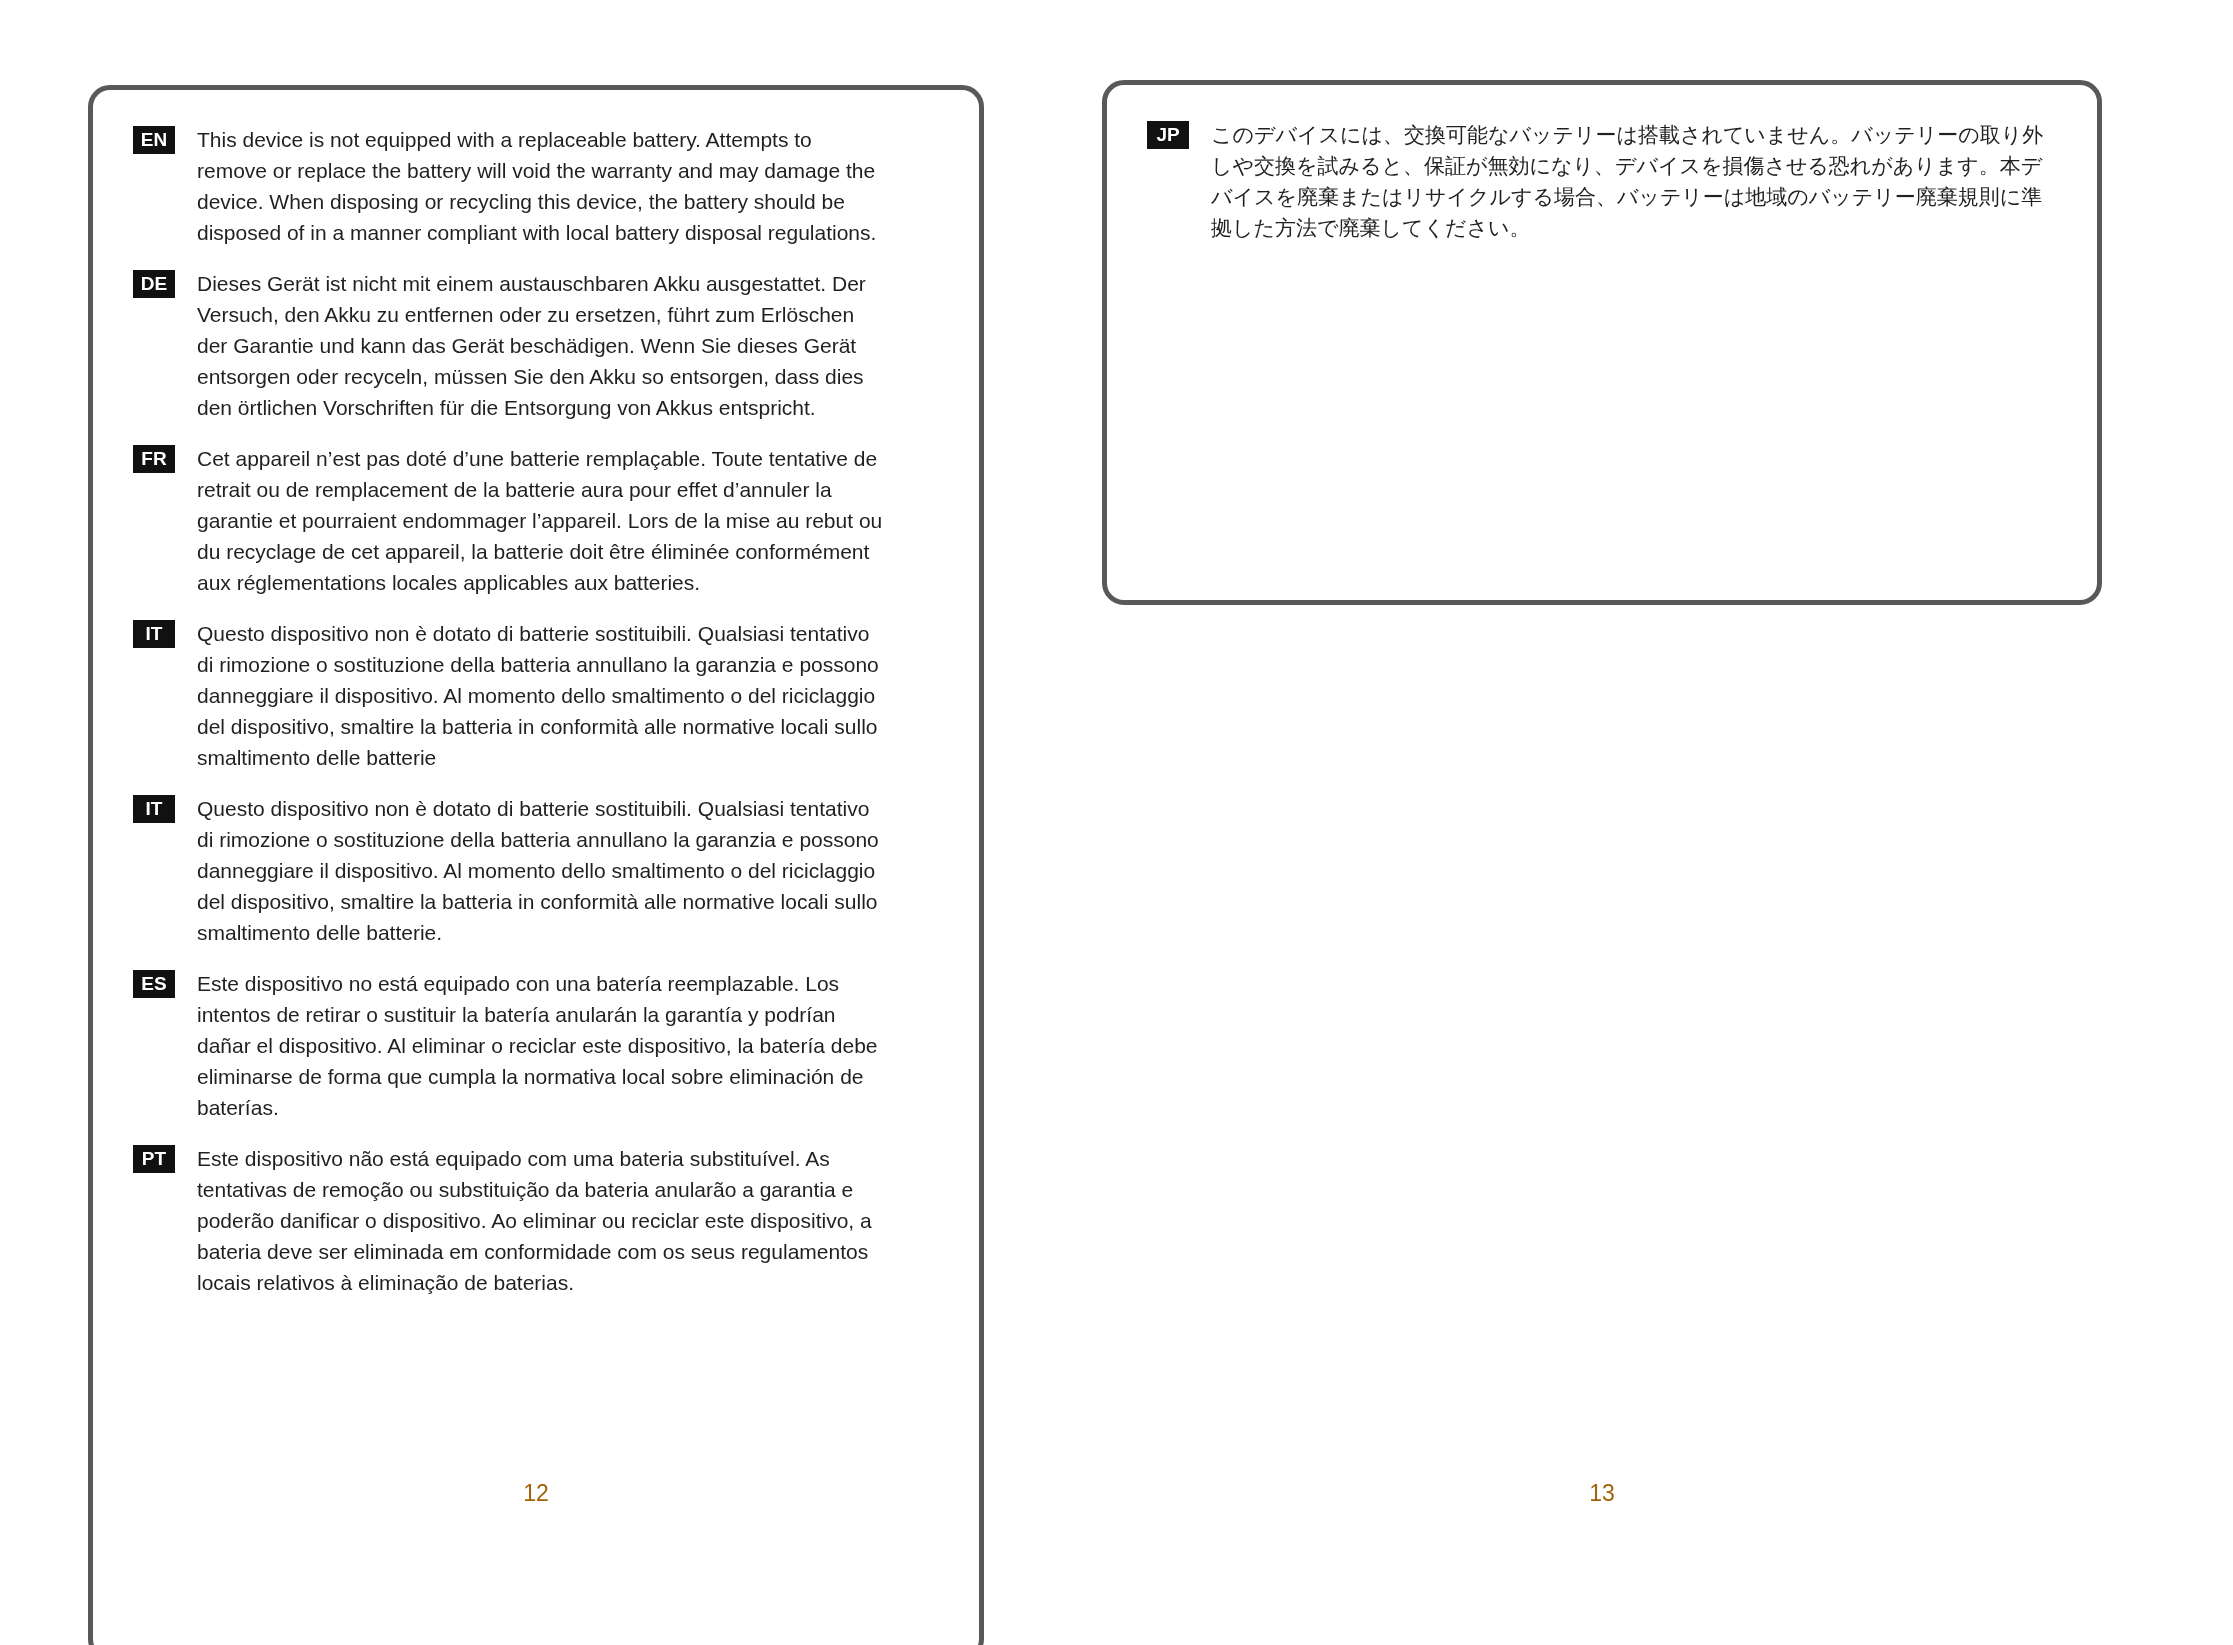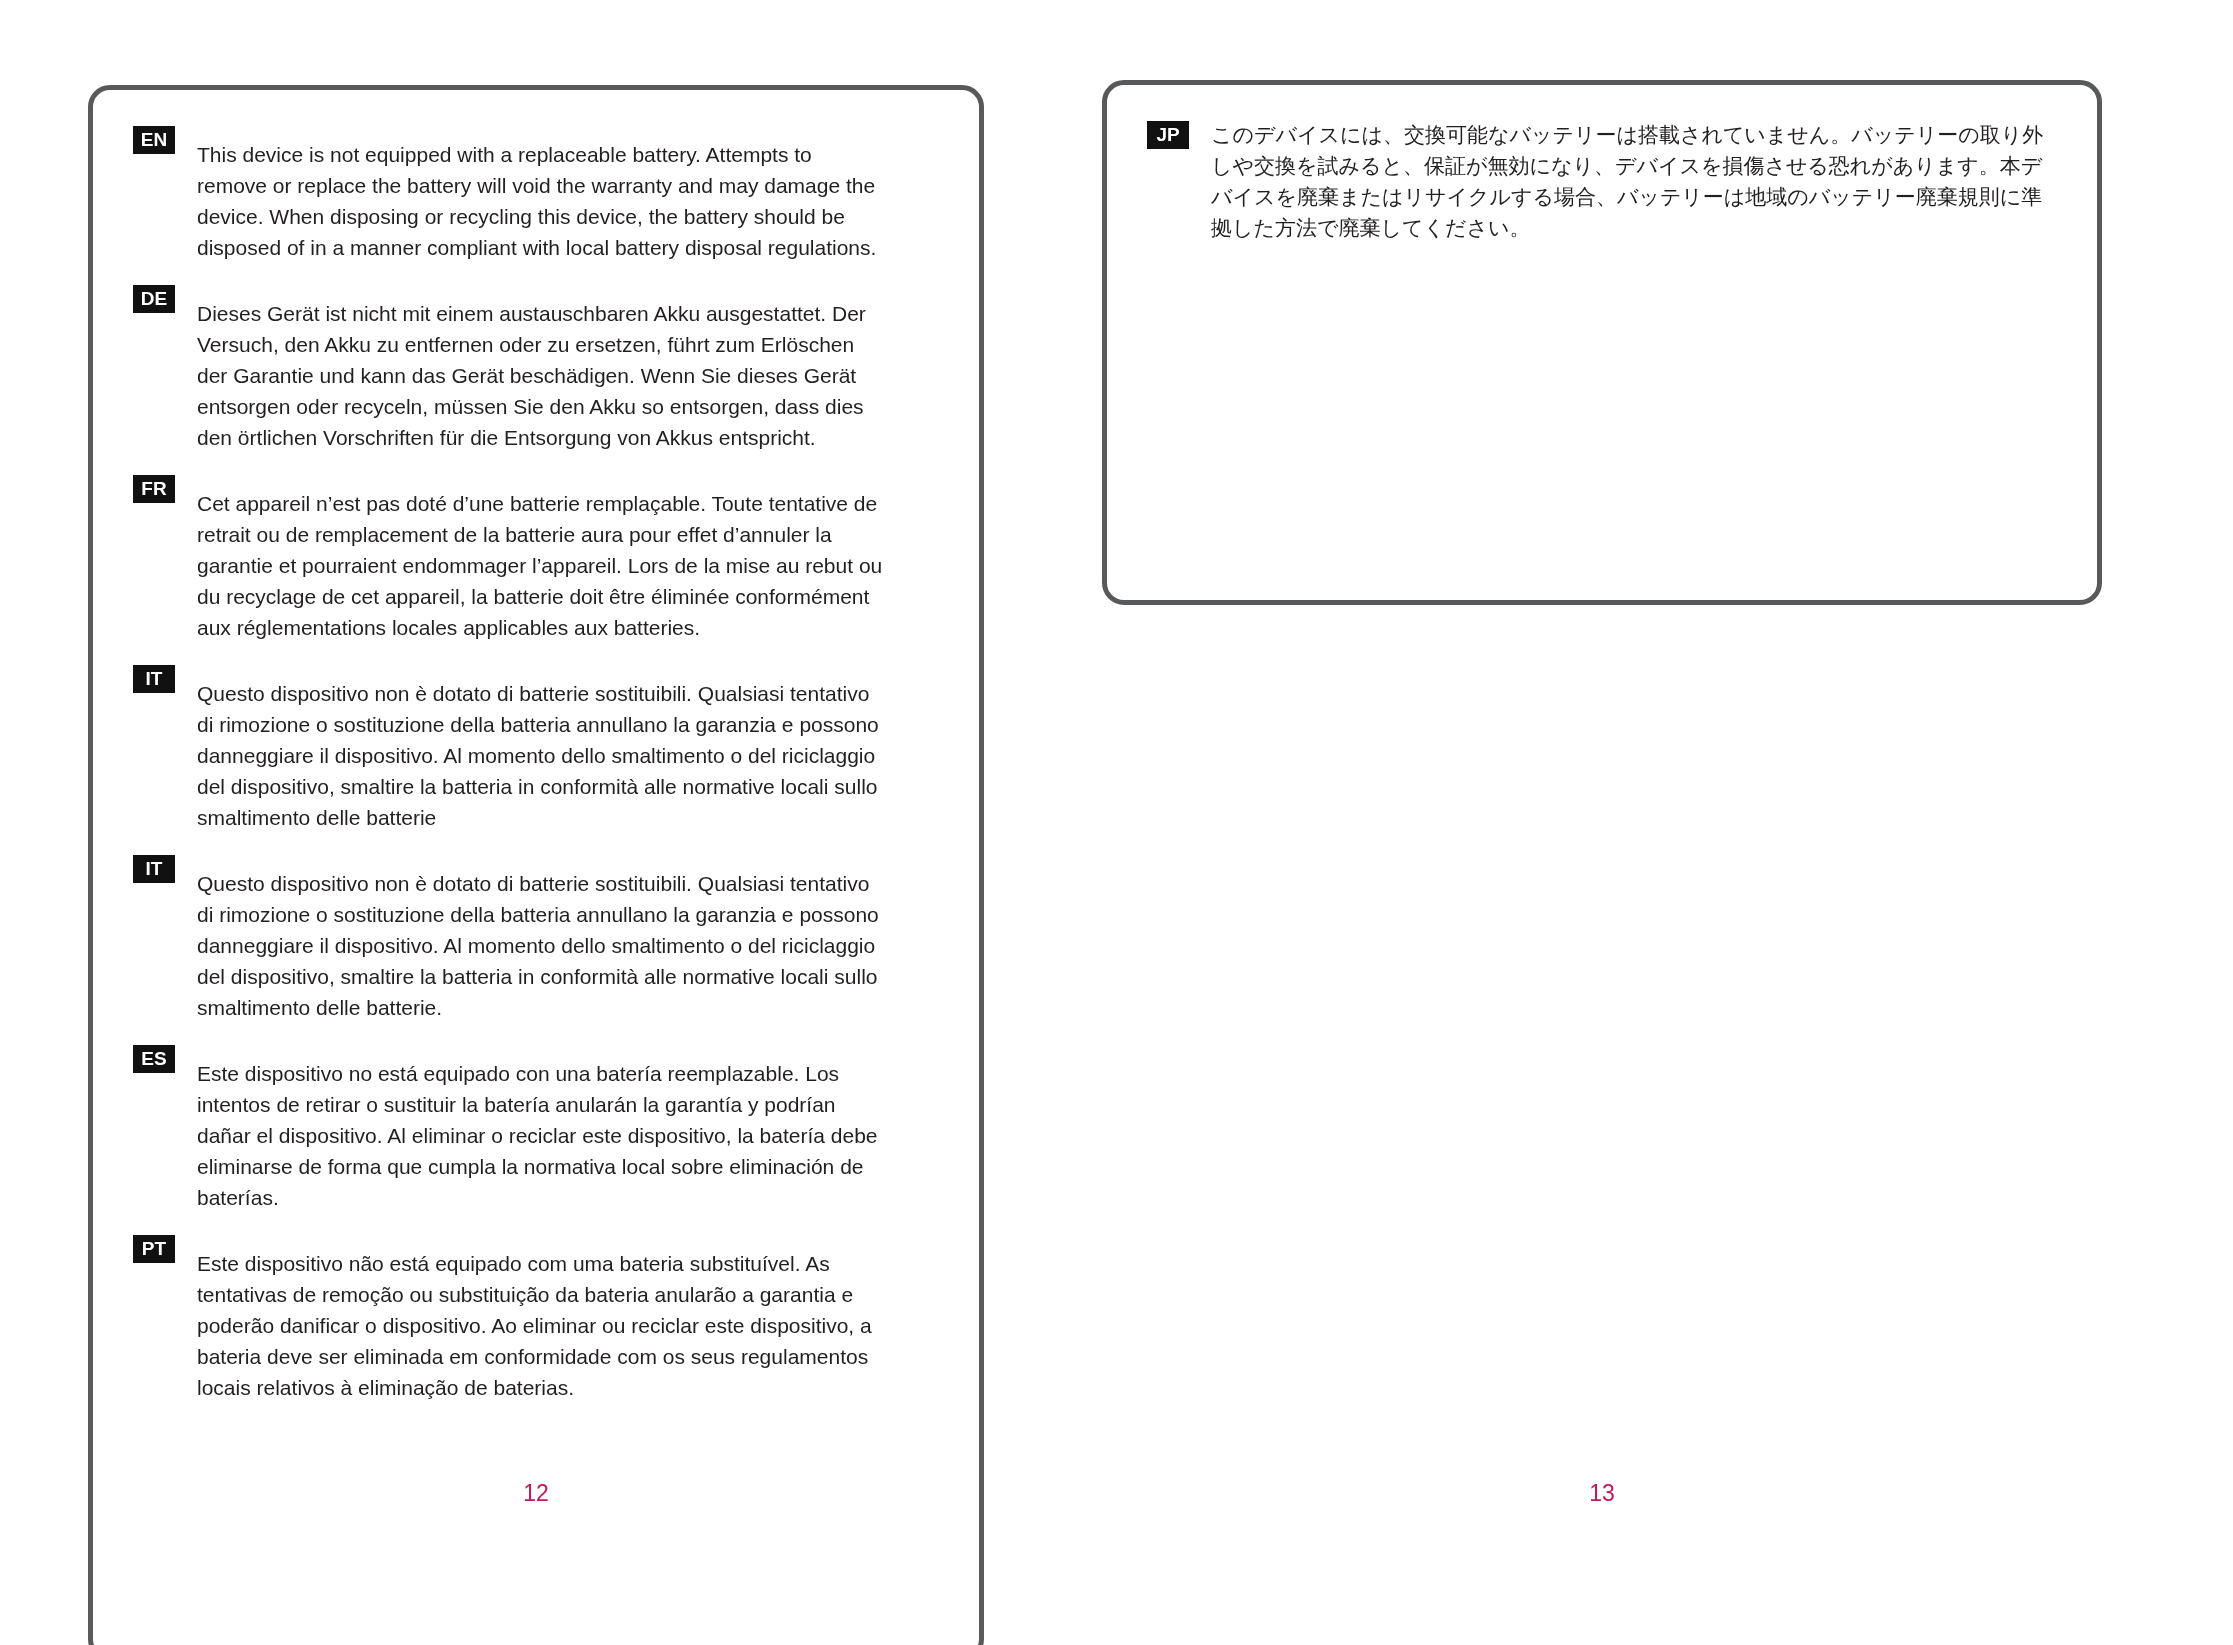--- a/index.html
+++ b/index.html
@@ -48,27 +48,27 @@
     font-size: 19px;
     line-height: 24px;
     text-align: center;
     margin-top: 2px;
   }
   .entry-text {
     flex: 1 1 auto;
     font-size: 21px;
     line-height: 31px;
   }
-  .page-box.left .entry-text { max-width: 687px; margin-top: 15px; }
+  .page-box.left .entry-text { max-width: 687px; }
   .page-box.right .entry-text { max-width: 871px; }
   .page-number {
     position: absolute;
     top: 1480px;
     font-size: 23px;
-    color: #be185d;
+    color: #a16207;
     text-align: center;
   }
   .page-number.left { left: 88px; width: 896px; }
   .page-number.right { left: 1102px; width: 1000px; }
 </style>
 </head>
 <body>
 
 <div class="page-box left">
 

